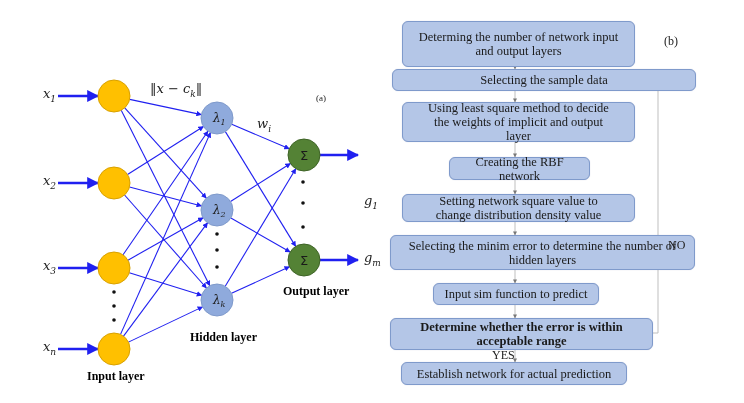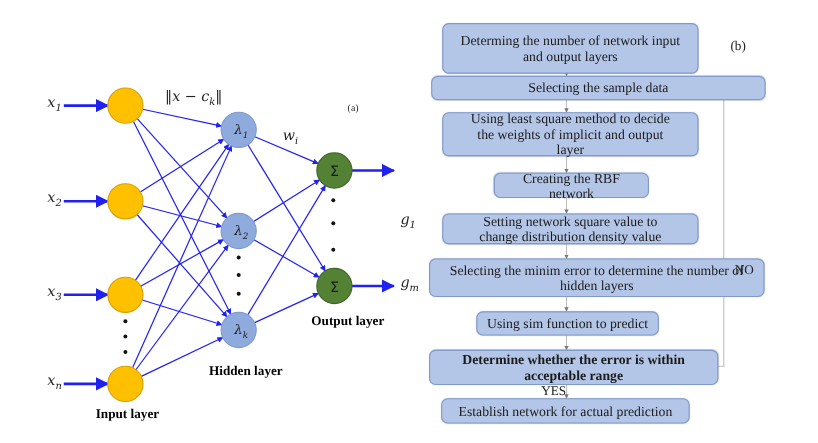--- a/index.html
+++ b/index.html
@@ -122,19 +122,19 @@
 <div class="layer-lbl" style="left:87px; top:369px;">Input layer</div>
 <div class="layer-lbl" style="left:190px; top:330px;">Hidden layer</div>
 <div class="layer-lbl" style="left:283px; top:284px;">Output layer</div>
 
 <div class="fbox" style="left:402px; top:21px; width:233px; height:46px; padding:10px 14px;">Determing the number of network input and output layers</div>
 <div class="fbox" style="left:392px; top:69px; width:304px; height:22px;">Selecting the sample data</div>
 <div class="fbox" style="left:402px; top:102px; width:233px; height:40px; padding:0 18px;">Using least square method to decide the weights of implicit and output layer</div>
 <div class="fbox" style="left:449px; top:157px; width:141px; height:23px;">Creating the RBF network</div>
 <div class="fbox" style="left:402px; top:194px; width:233px; height:28px; padding:0 24px;">Setting network square value to change distribution density value</div>
 <div class="fbox" style="left:390px; top:235px; width:305px; height:35px; padding:0 4px;">Selecting the minim error to determine the number of hidden layers</div>
-<div class="fbox" style="left:433px; top:283px; width:166px; height:22px;">Using sim function to predict</div>
+<div class="fbox" style="left:433px; top:283px; width:166px; height:22px;">Input sim function to predict</div>
 <div class="fbox" style="left:390px; top:318px; width:263px; height:32px; padding:0 6px;font-weight:bold;">Determine whether the error is within acceptable range</div>
 <div class="fbox" style="left:401px; top:362px; width:226px; height:23px;">Establish network for actual prediction</div>
 
 <div class="lbl" style="left:664px; top:34px; font-size:12px;">(b)</div>
 <div class="lbl" style="left:668px; top:238px; font-size:12px;">NO</div>
 <div class="lbl" style="left:492px; top:348px; font-size:12px;">YES</div>
 
 </body></html>

